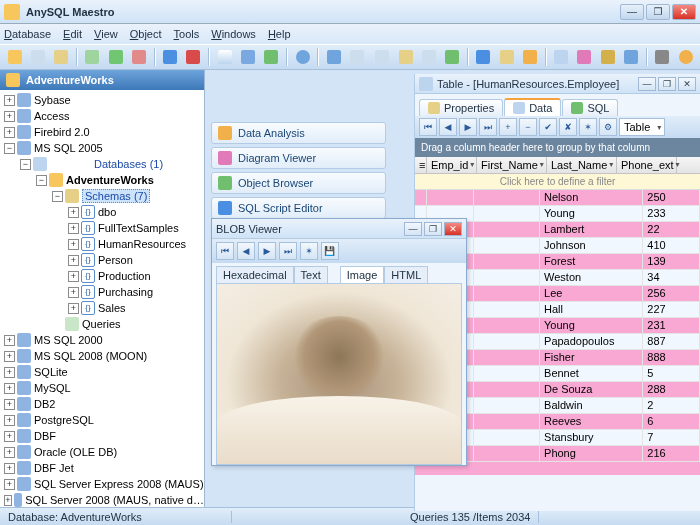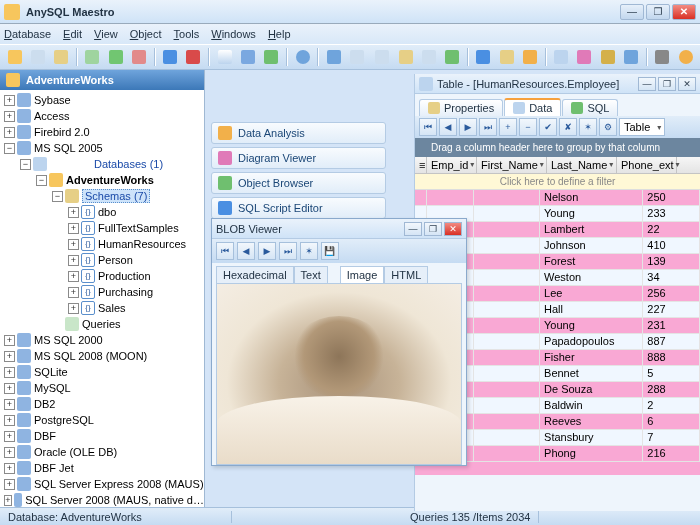--- a/index.html
+++ b/index.html
@@ -42,21 +42,21 @@
 .tablewin-title { background: linear-gradient(#eaf2fb,#cfe3f7); height: 20px; display: flex; align-items: center; padding: 0 4px; gap: 4px; border-bottom: 1px solid #b4cbe4; }
 .tablewin-title .lbl { flex: 1; color: #234; white-space: nowrap; overflow: hidden; }
 .mini-btns { display: flex; gap: 2px; }
 .mini-btn { width: 18px; height: 14px; border: 1px solid #a0b8d4; background: linear-gradient(#f2f7fc,#d5e5f5); font-size: 9px; text-align: center; line-height: 12px; color: #345; }
 .tabs { display: flex; height: 22px; align-items: end; gap: 1px; padding: 0 4px; background: #eef5fc; }
 .tab { background: linear-gradient(#fff,#e6eff9); border: 1px solid #b4cbe4; border-bottom: none; border-radius: 3px 3px 0 0; padding: 2px 8px; display: flex; align-items: center; gap: 4px; color: #234; }
 .tab.active { background: #fff; font-weight: normal; border-top: 2px solid #f7a13d; }
 .tab .tico { width: 12px; height: 12px; border-radius: 2px; }
 .gridtools { background: linear-gradient(#e1edf9,#c5dbf2); height: 22px; display: flex; align-items: center; padding: 0 4px; gap: 2px; }
 .gbtn { width: 18px; height: 18px; border: 1px solid #a6c0dc; background: linear-gradient(#f2f7fc,#d5e5f5); text-align: center; line-height: 16px; font-size: 9px; color: #2a5a9c; }
-.grouphdr { background: #6c869f; color: #fff; padding: 4px 16px; font-size: 10px; }
+.grouphdr { background: #6c869f; color: #fff; padding: 4px 6px; font-size: 10px; }
 .colhdr { display: flex; background: linear-gradient(#f6f6f6,#e4e4e4); border-bottom: 1px solid #c4c4c4; }
 .colhdr .col { border-right: 1px solid #c4c4c4; padding: 2px 4px; display: flex; align-items: center; gap: 2px; }
 .col .dd { width: 10px; height: 10px; text-align: center; line-height: 9px; font-size: 8px; color: #555; }
 .filterrow { background: #fff8d6; text-align: center; font-size: 10px; color: #888; padding: 2px; border-bottom: 1px solid #ddd; }
 .grid { overflow: auto; height: calc(100% - 152px); background: #f9a8d4; }
 .grow { display: flex; height: 16px; }
 .grow:nth-child(even) { background: #f0f7ff; }
 .grow .cell { border-right: 1px solid #e4e4e4; border-bottom: 1px solid #e4e4e4; padding: 1px 4px; }
 .c-ln { width: 110px; }
 .c-pe { width: 60px; }

